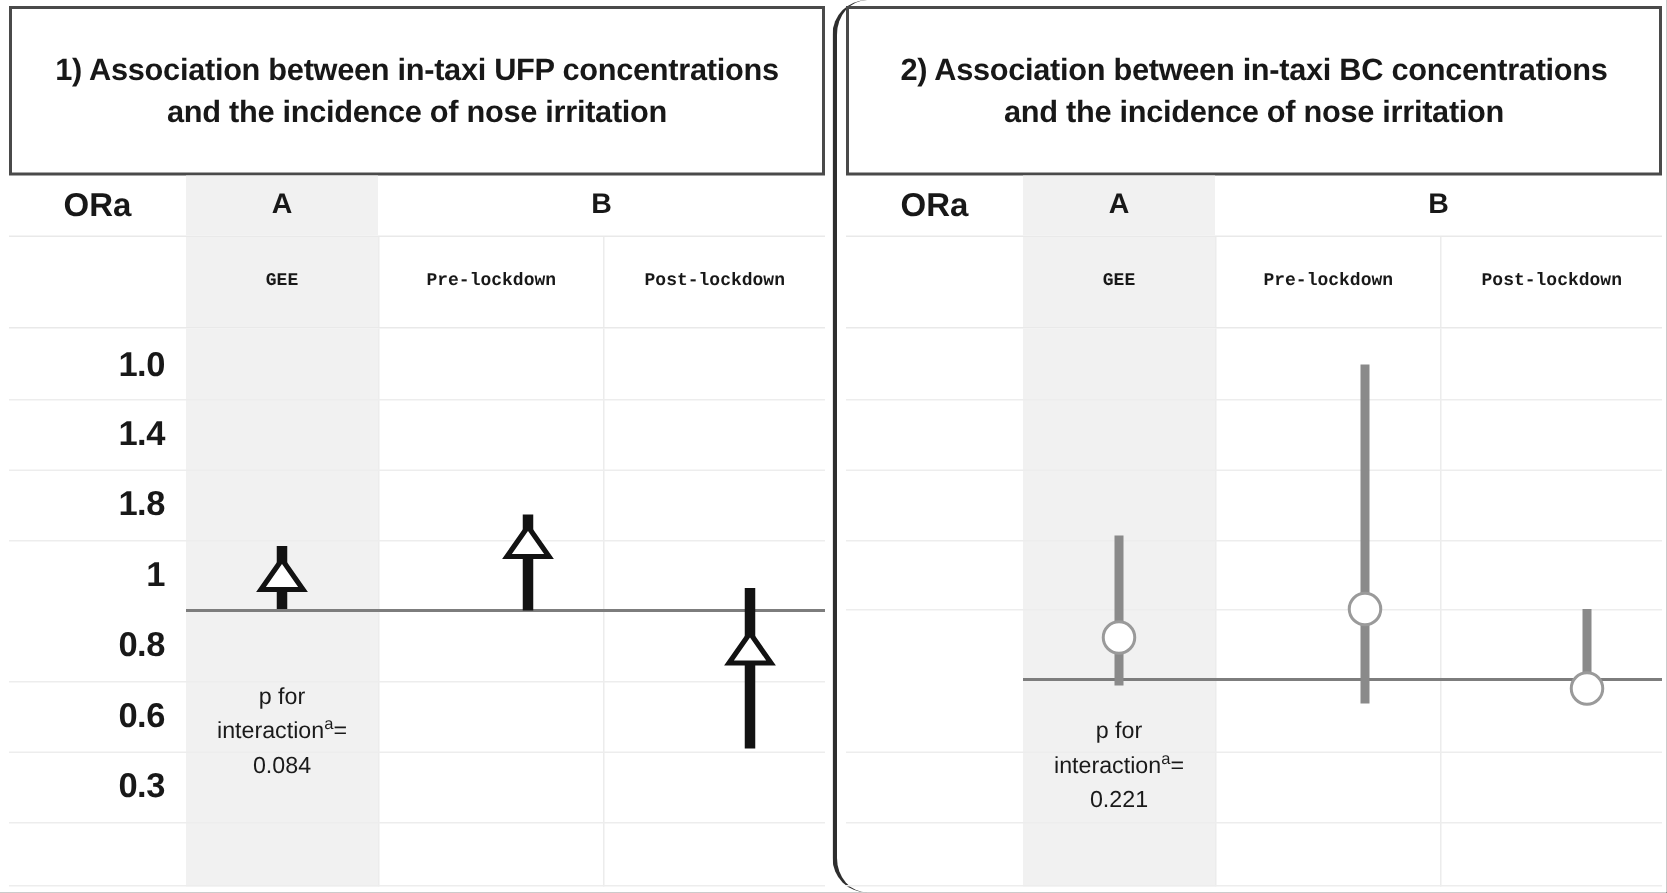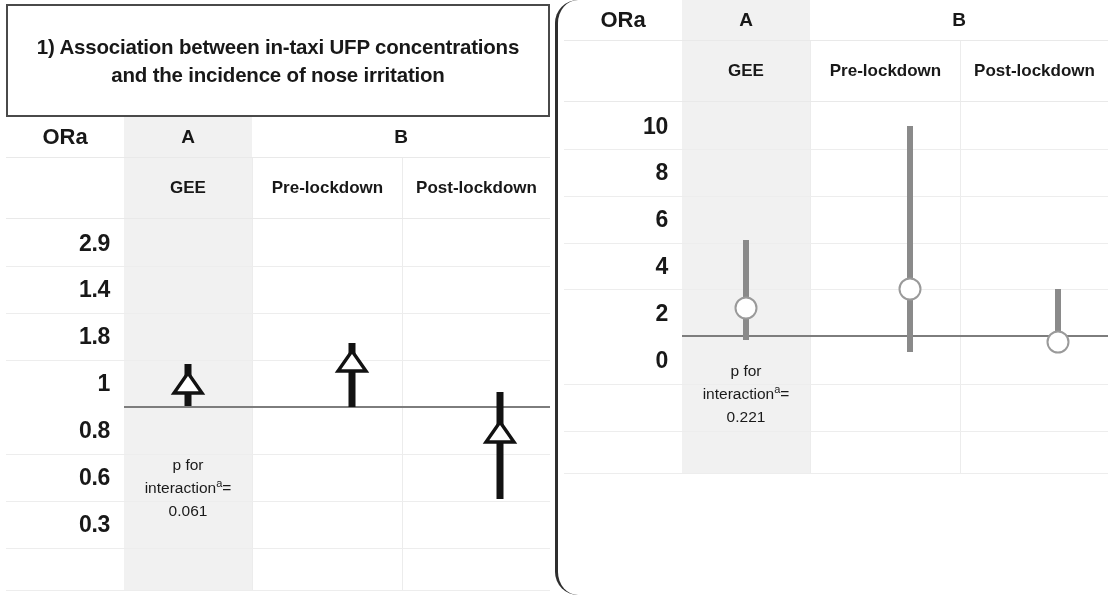--- a/index.html
+++ b/index.html
@@ -95,22 +95,23 @@
     text-align: center;
     font-size: 19px;
     font-weight: bold;
     box-sizing: border-box;
     height: 100%;
     display: flex;
     align-items: center;
     justify-content: center;
   }
   .hdr-cell.small {
-    font-size: 17px;
+    font-size: 12px;
     line-height: 1.15;
+    font-family: Liberation Mono, monospace;
   }
   .hdr-cell.ora {
     font-size: 22px;
     font-weight: bold;
   }
   .vline-l { border-left: 1px solid #ececec; }
 
   
   .plot {
     position: relative;
@@ -255,21 +256,21 @@
             <div class="gline full" style="top:94px"></div>
             <div class="gline full" style="top:141px"></div>
             <div class="refline" style="top:187px"></div>
             <div class="gline full" style="top:235px"></div>
             <div class="gline full" style="top:282px"></div>
             <div class="gline full" style="top:329px"></div>
             <div class="gline full" style="top:371px"></div>
           </div>
 
           <div class="ticklabels">
-            <div class="tick" style="top:24px">2.9</div>
+            <div class="tick" style="top:24px">1.0</div>
             <div class="tick" style="top:70px">1.4</div>
             <div class="tick" style="top:117px">1.8</div>
             <div class="tick" style="top:164px">1</div>
             <div class="tick" style="top:211px">0.8</div>
             <div class="tick" style="top:258px">0.6</div>
             <div class="tick" style="top:305px">0.3</div>
           </div>
 
           <div class="markers">
 
@@ -297,29 +298,32 @@
                 <svg width="36" height="26" viewBox="0 0 36 26">
                   <polygon points="18,3 32,23 4,23" fill="#ffffff" stroke="#121212" stroke-width="3.4"></polygon>
                 </svg>
               </div>
             </div>
           </div>
 
           <div class="pnote" style="left:118px; width:128px; top:235px">
             <div>p for</div>
             <div><span>interaction</span><sup>a</sup><span>=</span></div>
-            <div>0.061</div>
+            <div>0.084</div>
           </div>
 
         </div>
       </div>
     </div>
 
     <div class="panel right">
 
+      <div class="title-box">
+        <div class="title-text">2) Association between in-taxi BC concentrations and the incidence of nose irritation</div>
+      </div>
 
       <div class="grid-area">
 
         <div class="row hdr-row1">
           <div class="hdr-cell ora c-label">ORa</div>
           <div class="hdr-cell c-a shaded">A</div>
           <div class="hdr-cell c-b">B</div>
         </div>
 
         <div class="row hdr-row2">
@@ -343,28 +347,20 @@
             <div class="gline full" style="top:47px"></div>
             <div class="gline full" style="top:94px"></div>
             <div class="gline full" style="top:141px"></div>
             <div class="gline full" style="top:187px"></div>
             <div class="refline" style="top:233px"></div>
             <div class="gline full" style="top:282px"></div>
             <div class="gline full" style="top:329px"></div>
             <div class="gline full" style="top:371px"></div>
           </div>
 
-          <div class="ticklabels">
-            <div class="tick" style="top:24px">10</div>
-            <div class="tick" style="top:70px">8</div>
-            <div class="tick" style="top:117px">6</div>
-            <div class="tick" style="top:164px">4</div>
-            <div class="tick" style="top:211px">2</div>
-            <div class="tick" style="top:258px">0</div>
-          </div>
 
           <div class="markers">
 
             <div class="mk" style="left:182px; top:0; height:100%">
               <div class="bar gray" style="top:138px; height:100px"></div>
               <div class="circ" style="top:206px"></div>
             </div>
 
             <div class="mk" style="left:346px; top:0; height:100%">
               <div class="bar gray" style="top:24px; height:226px"></div>

